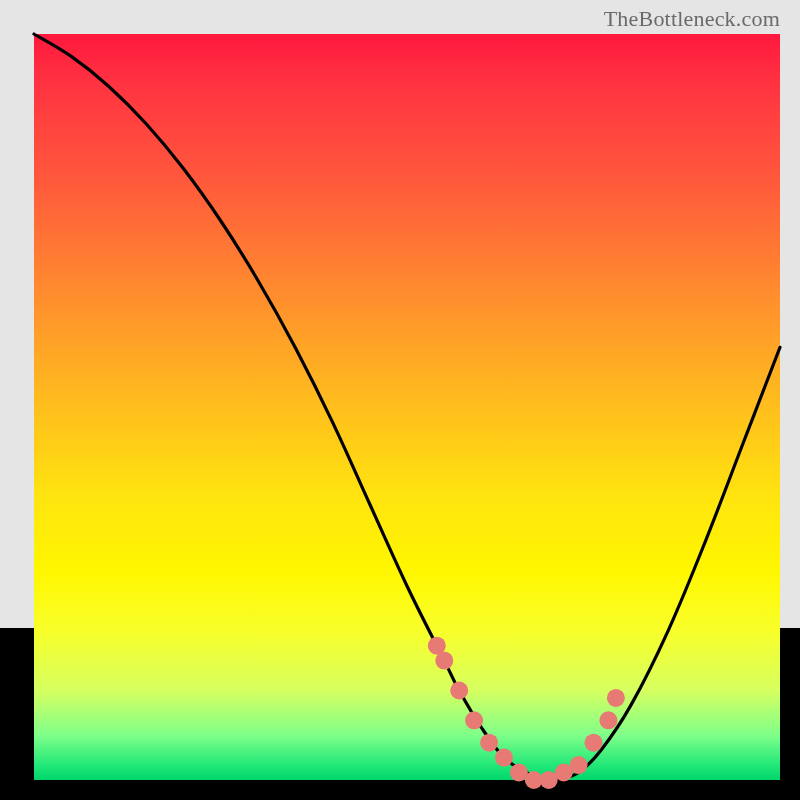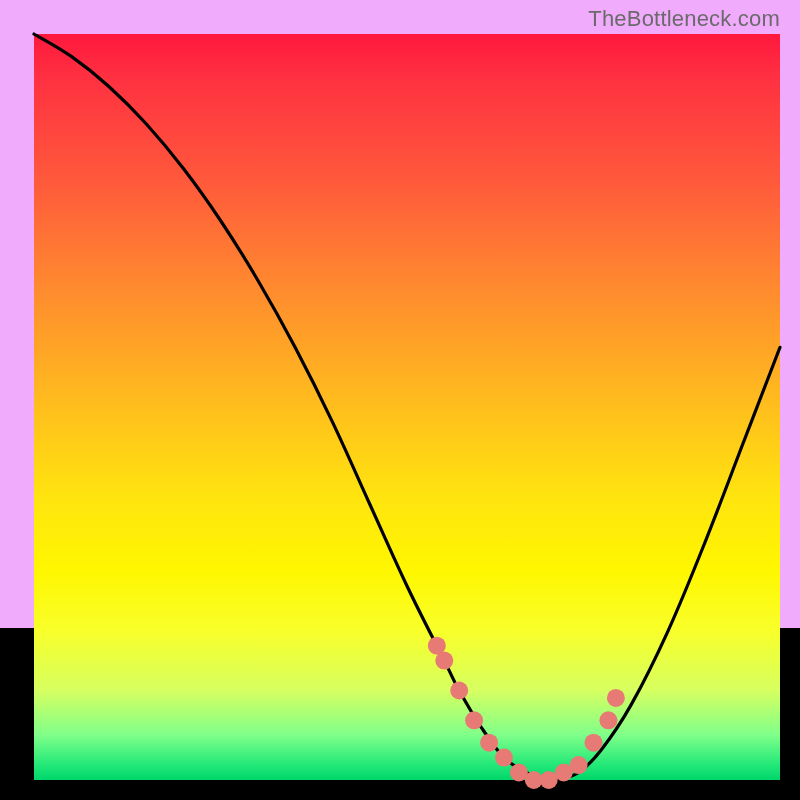--- a/index.html
+++ b/index.html
@@ -8,21 +8,22 @@
     width: 800px;
     height: 800px;
     background: #000;
     overflow: hidden;
     font-family: Arial, Helvetica, sans-serif;
   }
   .frame {
     position: relative;
     width: 800px;
     height: 628px;
-    background: #f0abfc;
+    background: #e5e5e5;
+    font-family: Liberation Serif, serif;
   }
   .plot-rect {
     position: absolute;
     
     left: 34px;
     top: 34px;
     width: 746px;
     height: 746px;
     
     background: linear-gradient(

